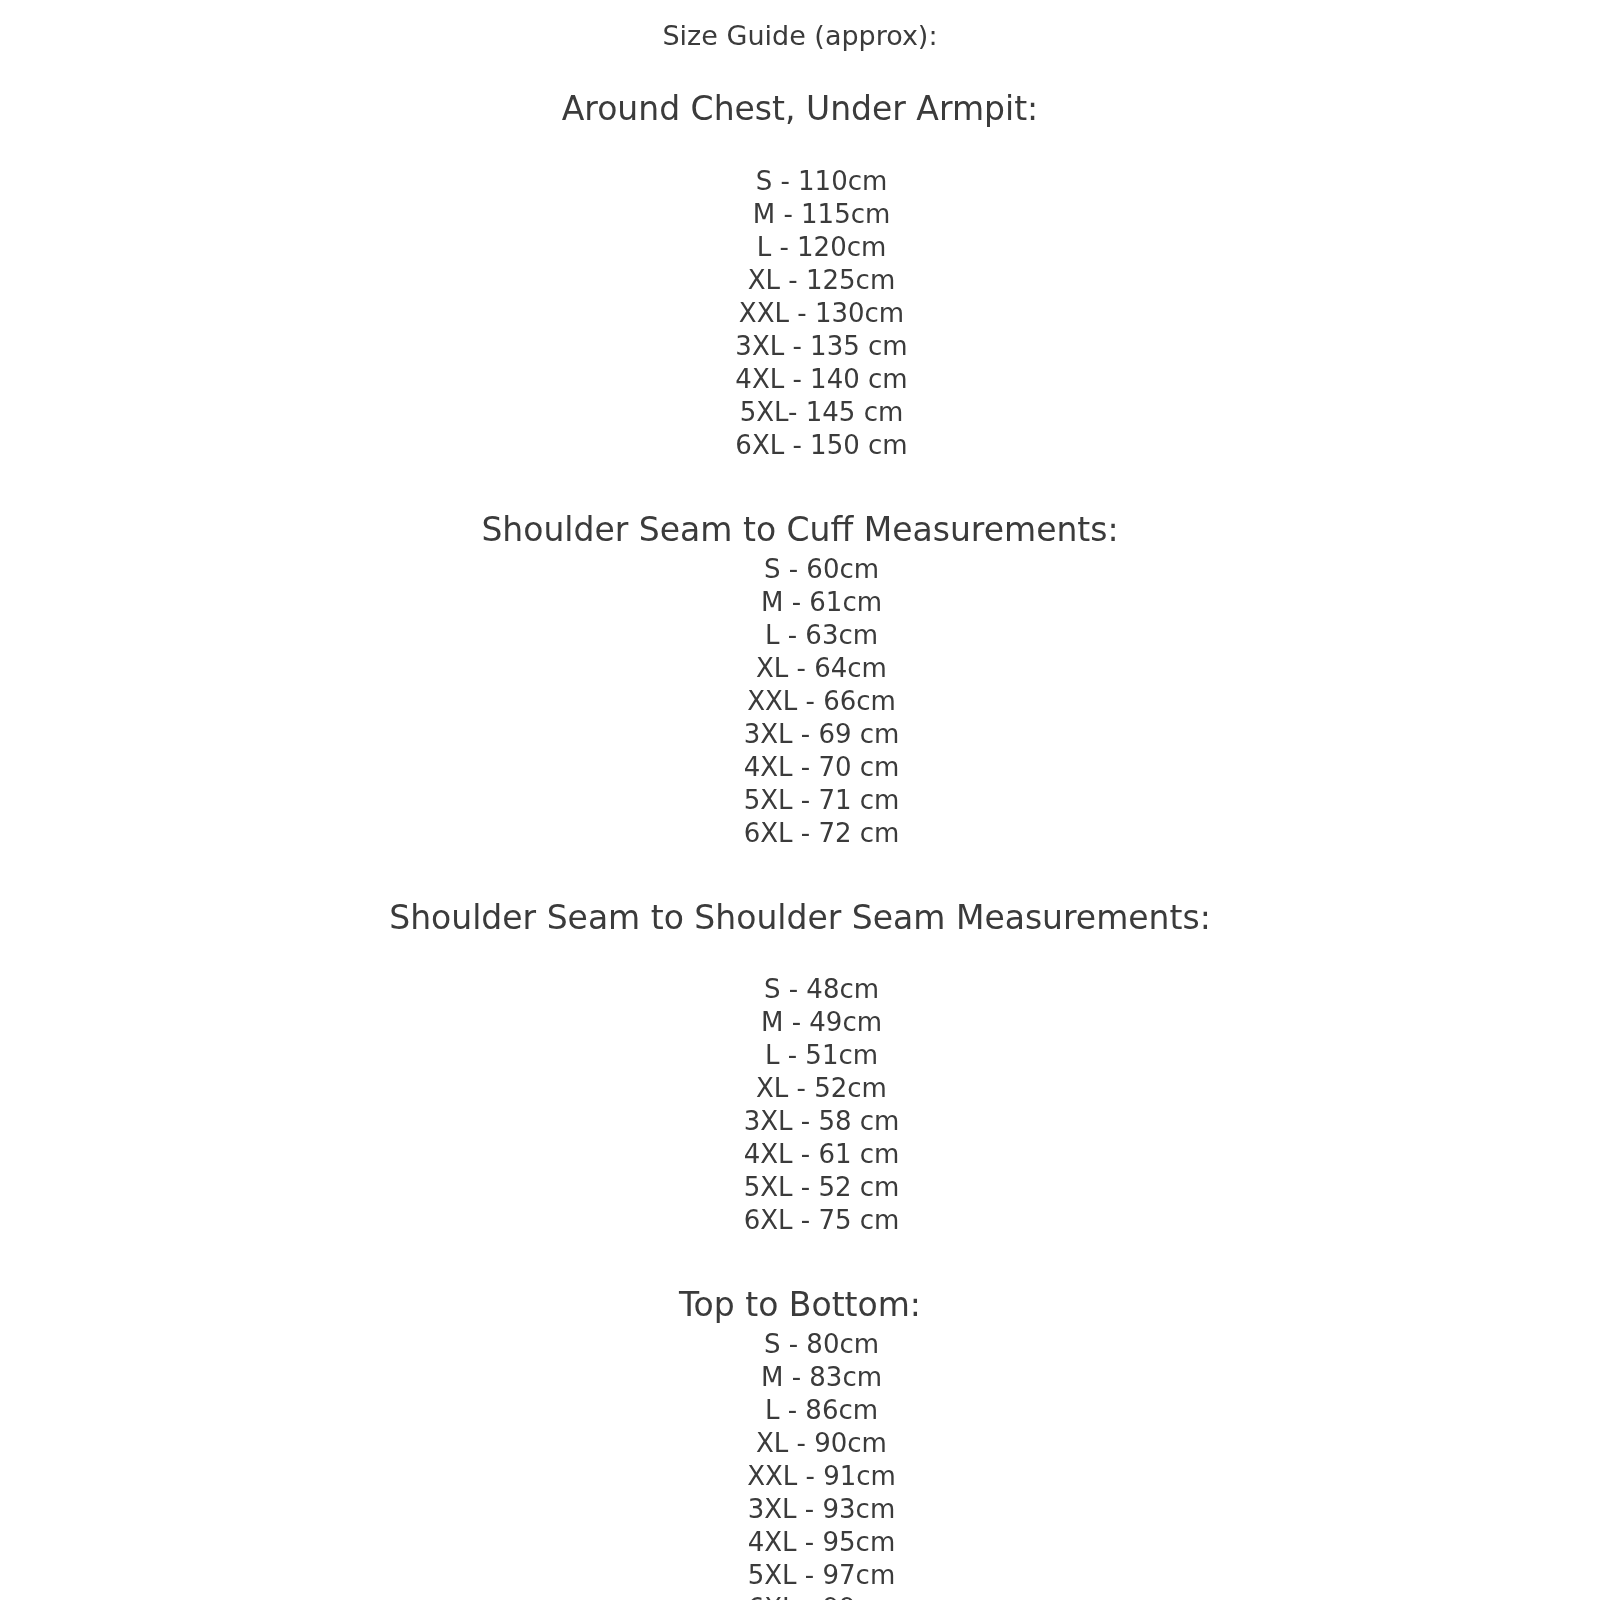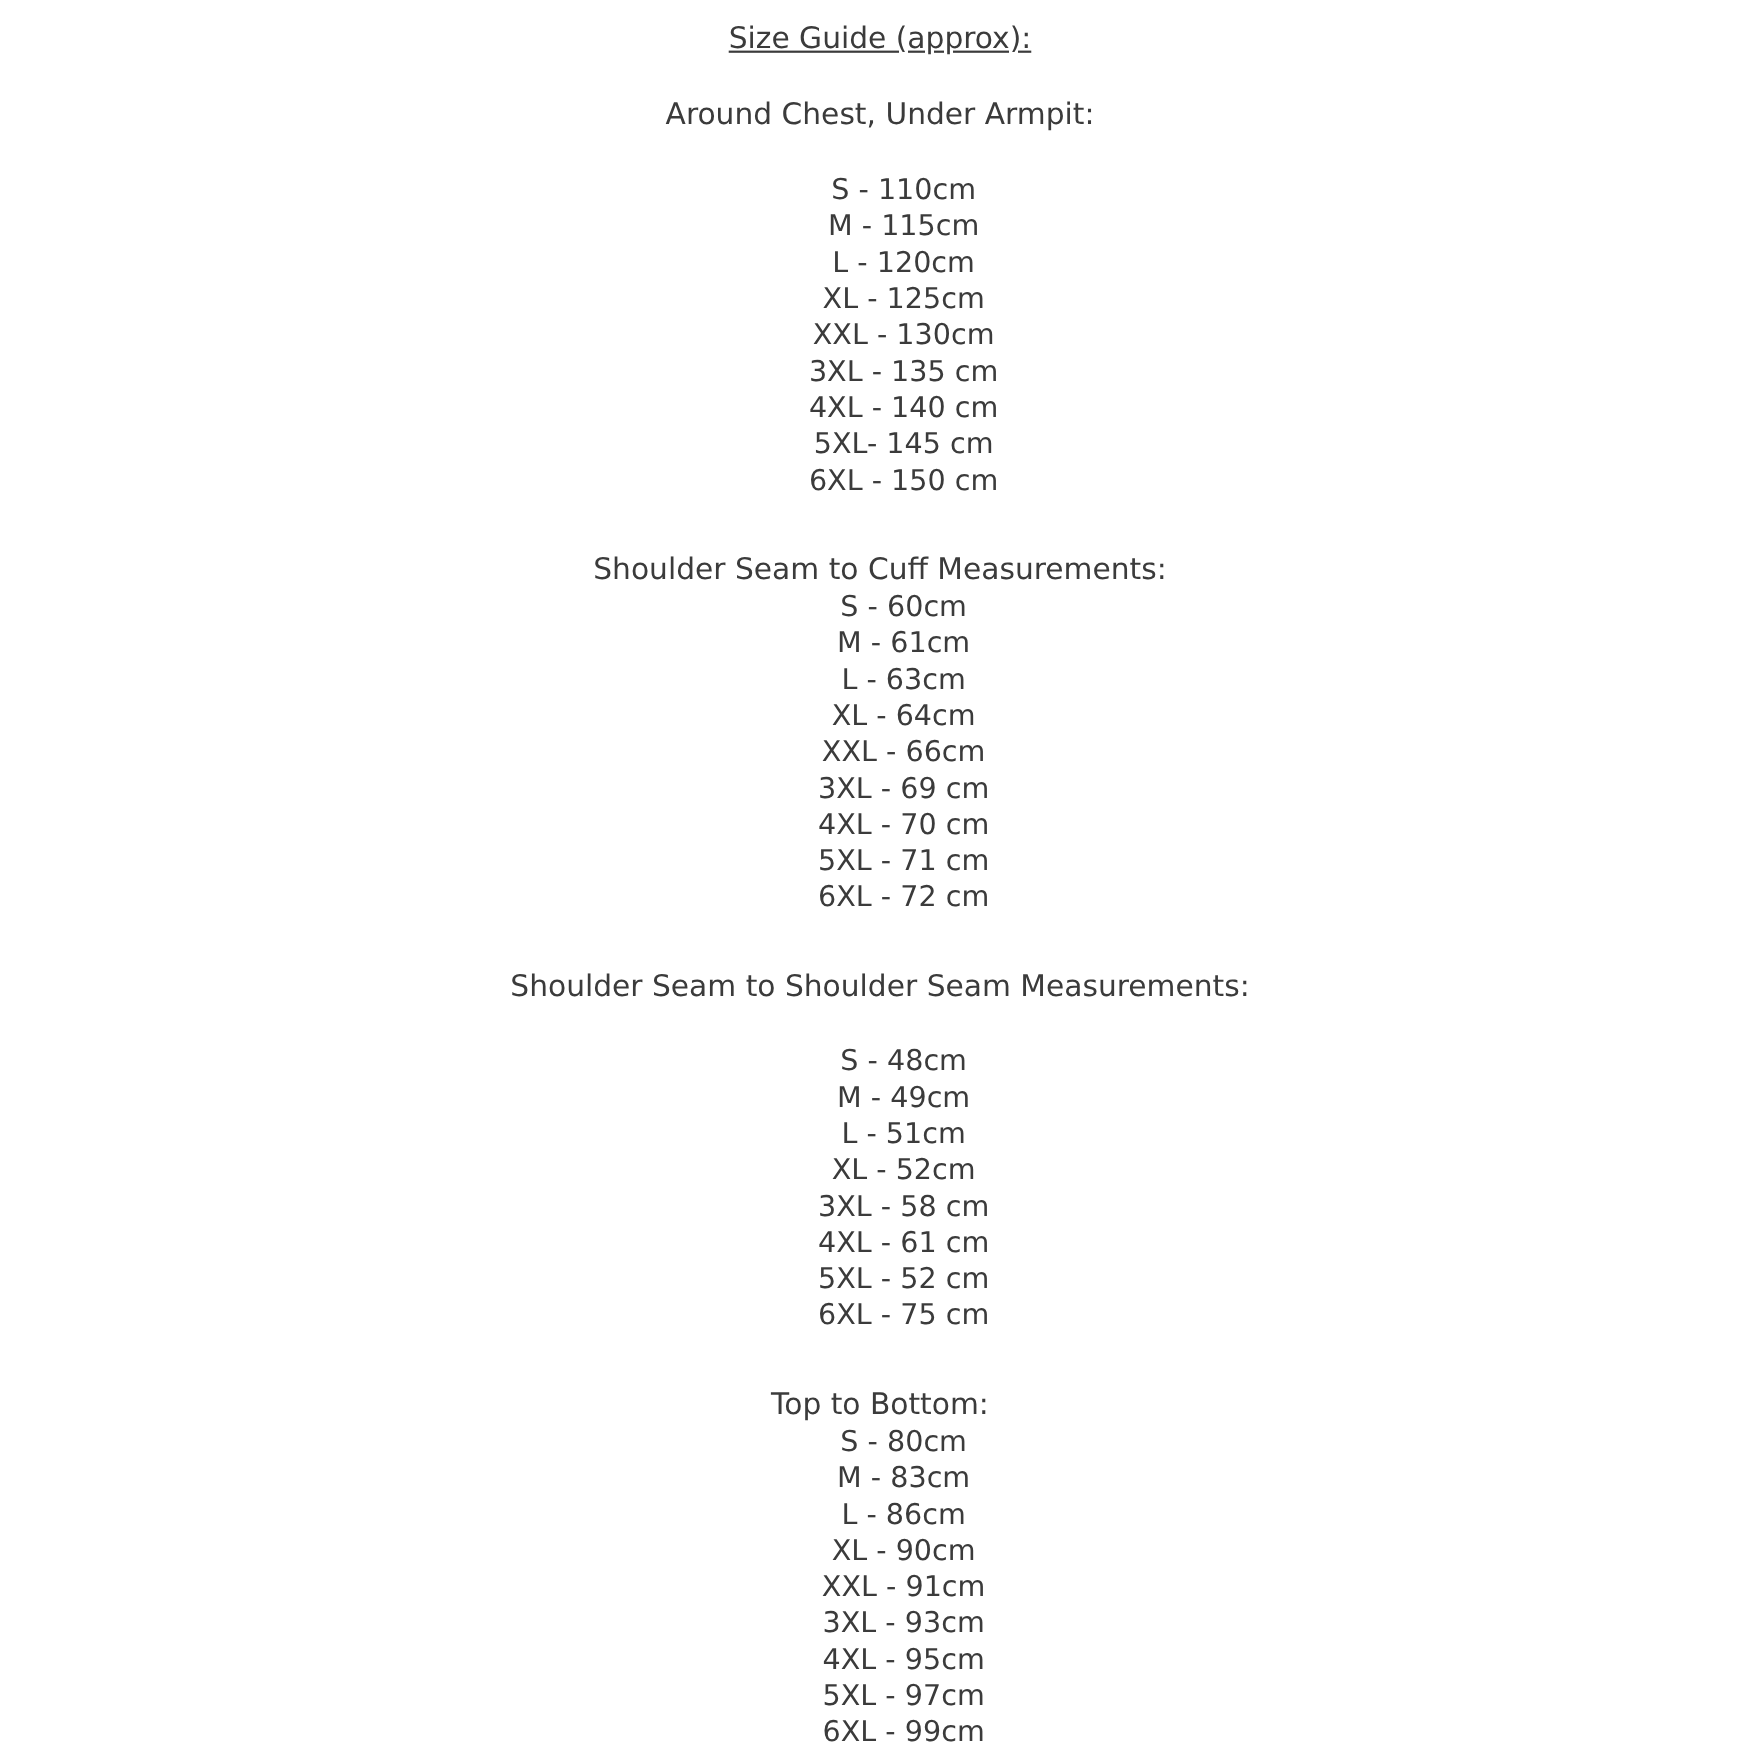--- a/index.html
+++ b/index.html
@@ -15,33 +15,32 @@
     overflow: hidden;
   }
   .page {
     width: 1600px;
     box-sizing: border-box;
     padding-top: 18px;
     text-align: center;
   }
   .doc-title {
     font-size: 27px;
-    text-decoration: underline;
     line-height: 1.35;
     margin: 0 0 0 0;
     padding: 0;
     font-weight: normal;
     color: #3b3b3b;
   }
   .section {
     margin: 0;
     padding: 0;
   }
   .section-heading {
-    font-size: 27px;
+    font-size: 33px;
     line-height: 1.35;
     font-weight: normal;
     color: #3b3b3b;
     margin: 0;
     padding: 0;
   }
   .rows {
     margin: 0;
     padding: 0;
   }

